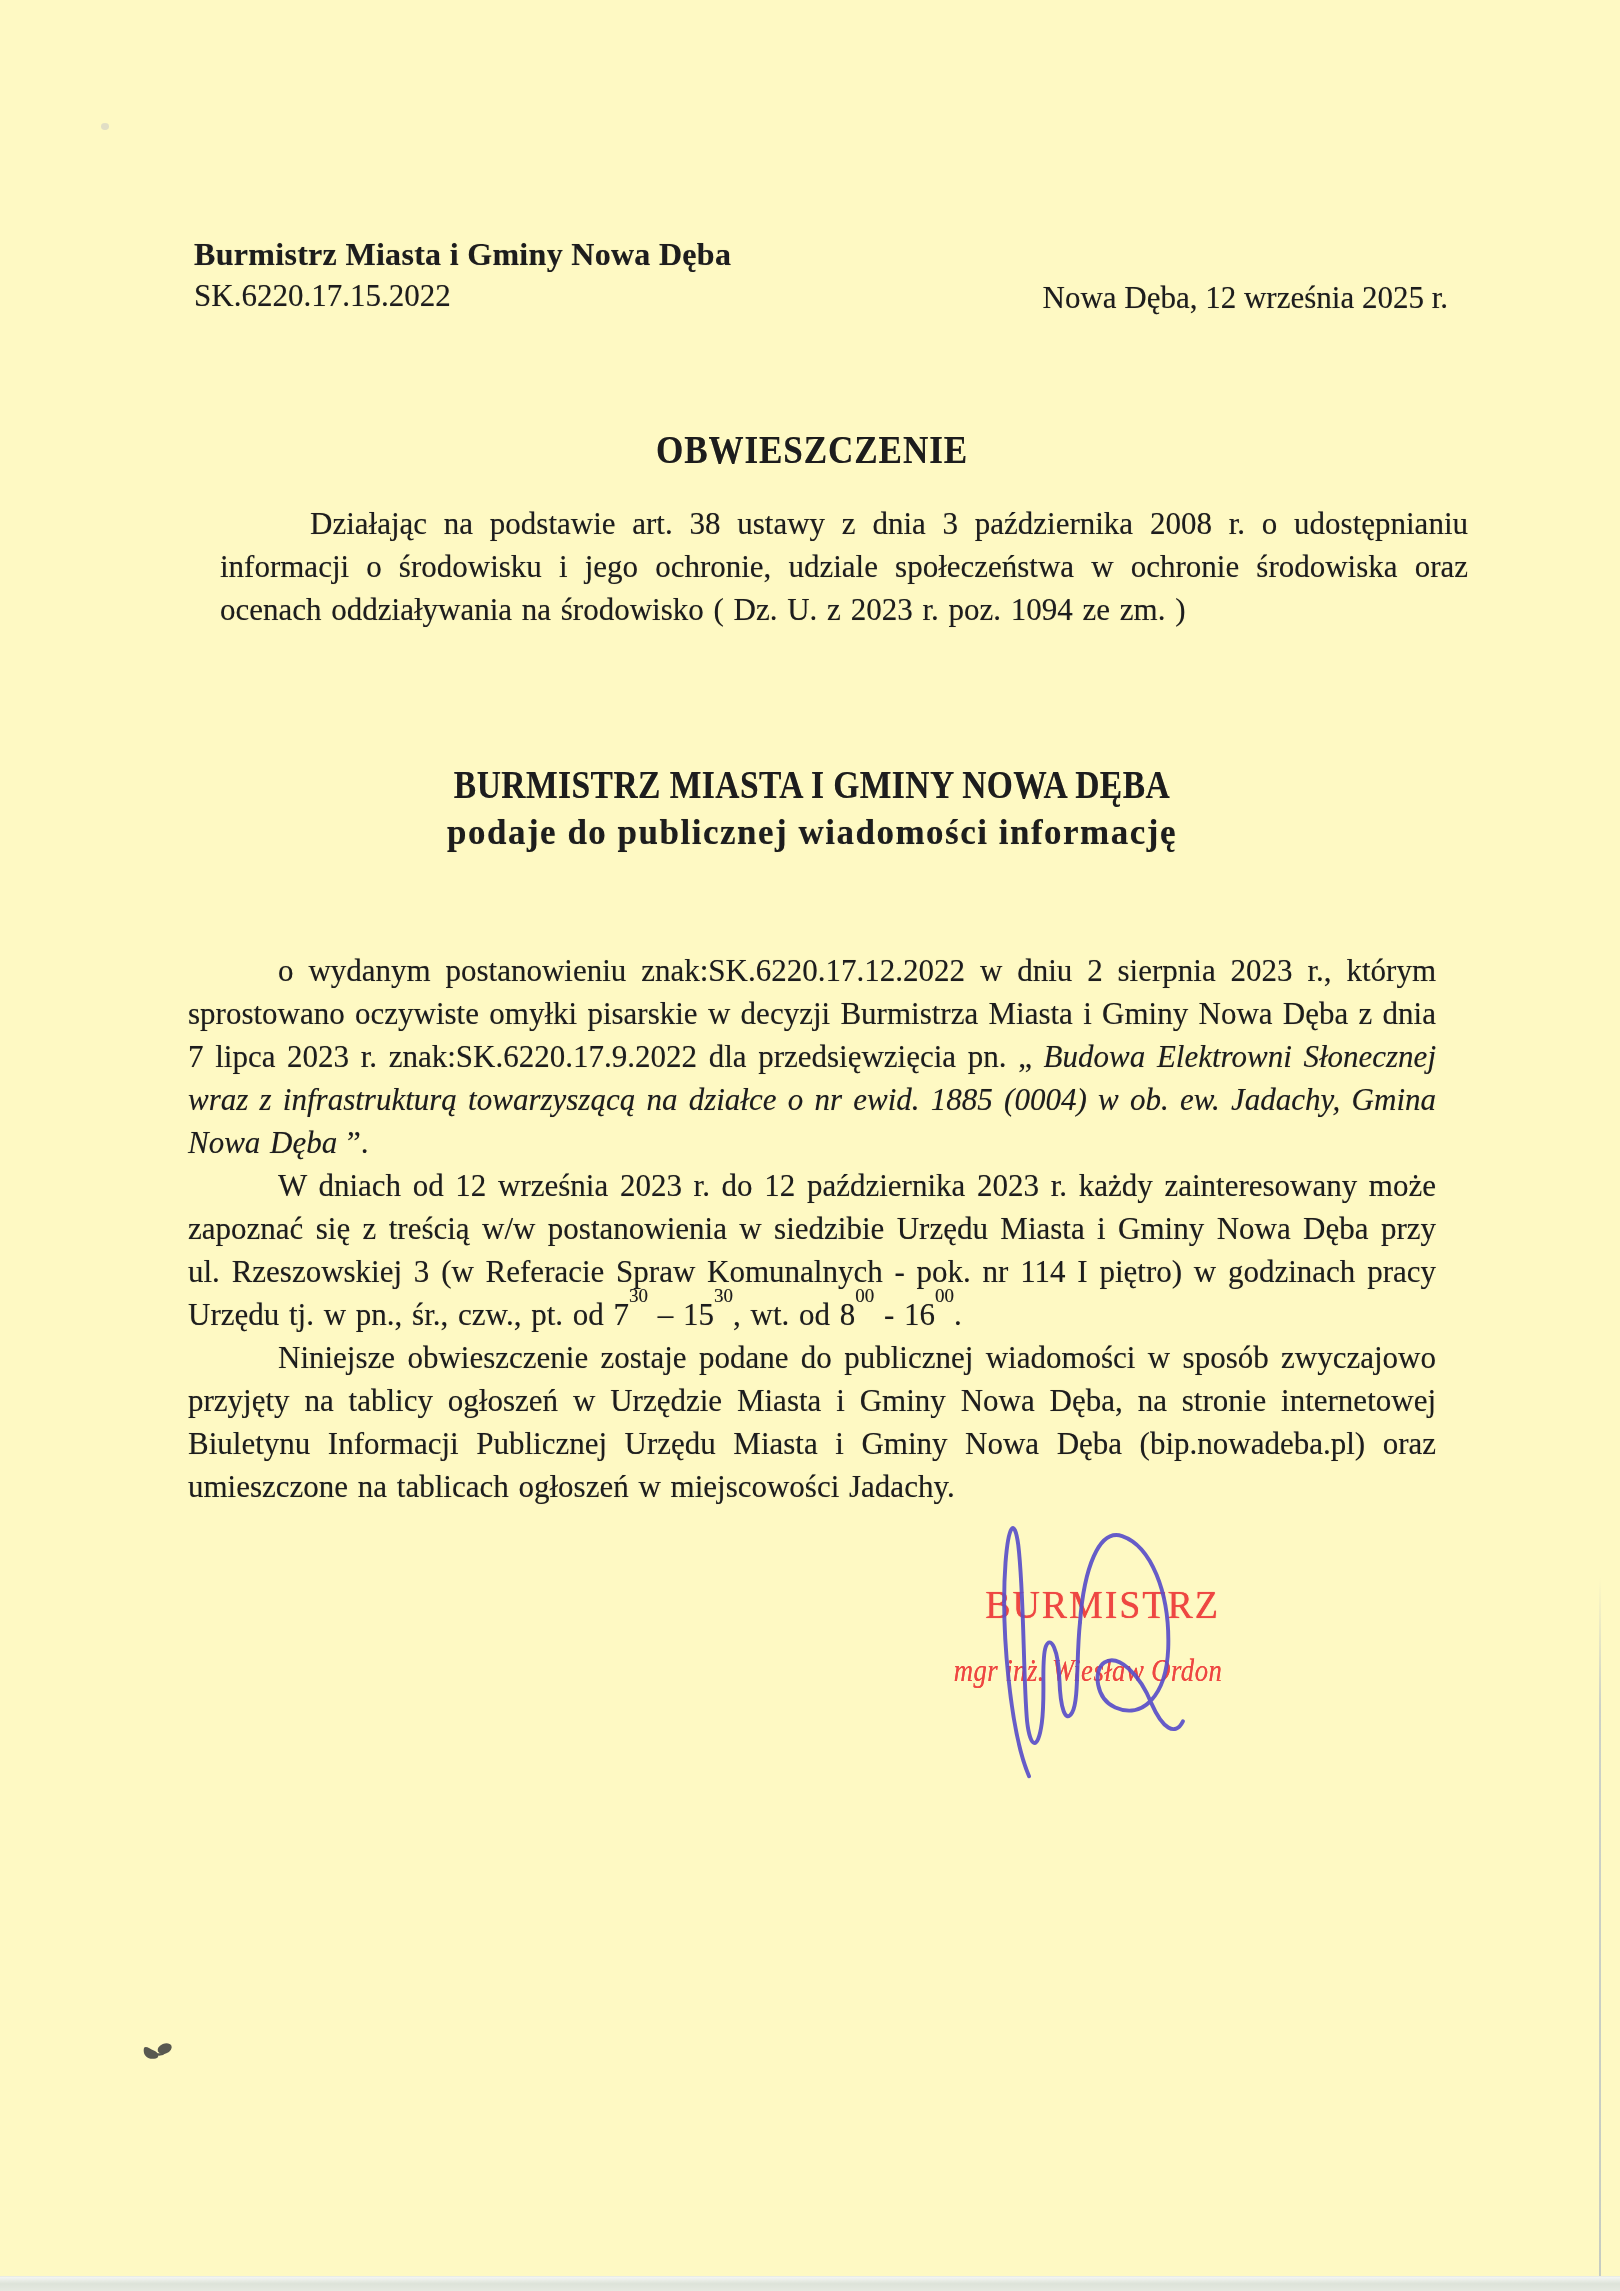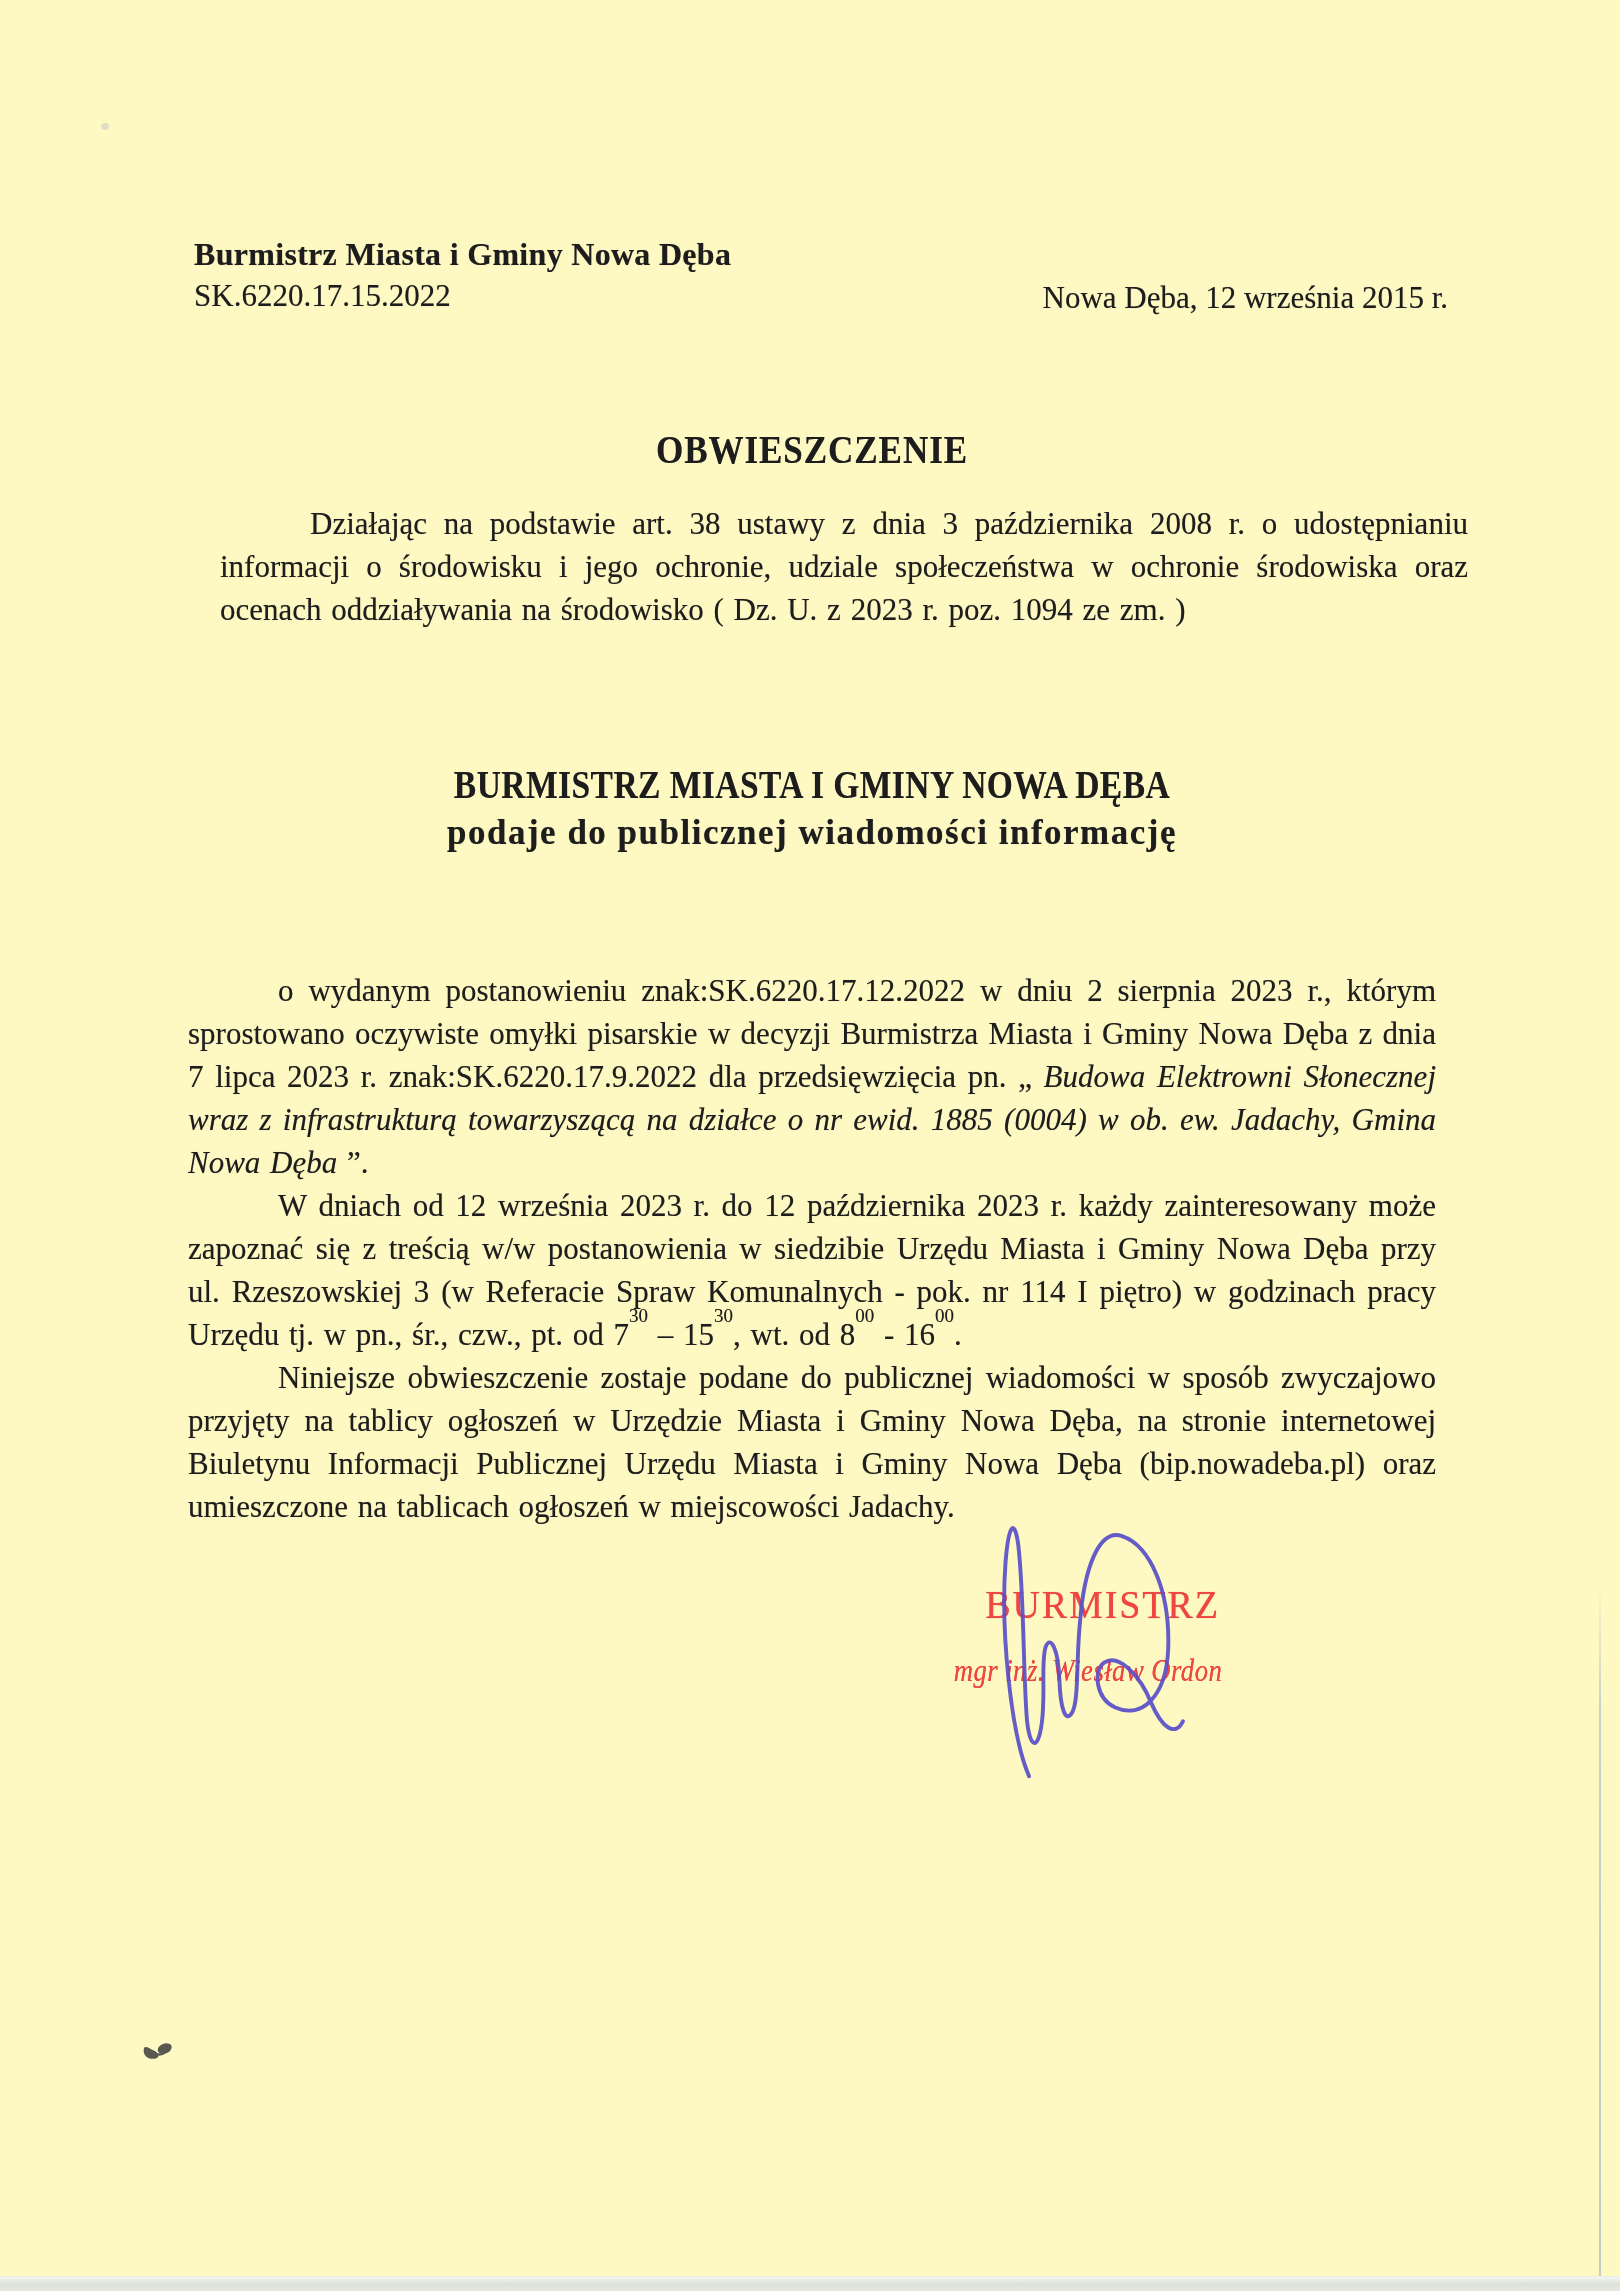--- a/index.html
+++ b/index.html
@@ -39,21 +39,21 @@
   .subject2{
     left:188px;top:812px;width:1248px;text-align:center;
     font-size:35px;font-weight:bold;letter-spacing:1.5px;
     transform:scaleY(1.05);transform-origin:center;
     white-space:nowrap;
   }
 
   .body-block{
     left:188px;top:949px;width:1248px;
     font-size:31px;line-height:43px;
-    text-align:justify;word-spacing:2px;margin-top:20px;
+    text-align:justify;word-spacing:2px;
   }
   .body-block p{margin:0;text-indent:90px;}
   .body-block .it{font-style:italic;}
   sup.hrs{font-size:19px;position:relative;top:-11.8px;line-height:0;}
 
   .stamp-title{
     left:936px;top:1581px;width:333px;text-align:center;
     font-size:40px;letter-spacing:2px;
     text-shadow:0 0 0.8px currentColor;
     transform:scaleX(0.95);transform-origin:center;
@@ -83,21 +83,21 @@
     border-top:1px solid #e9ece6;
   }
 </style>
 </head>
 <body>
 
 <div class="page">
 
   <div class="abs txt issuer">Burmistrz Miasta i Gminy Nowa Dęba</div>
   <div class="abs txt case-no">SK.6220.17.15.2022</div>
-  <div class="abs txt place-date">Nowa Dęba, 12 września 2015 r.</div>
+  <div class="abs txt place-date">Nowa Dęba, 12 września 2025 r.</div>
 
   <div class="abs txt doc-title">OBWIESZCZENIE</div>
 
   <div class="abs txt intro">Działając na podstawie art. 38 ustawy z dnia 3 października 2008 r. o udostępnianiu informacji o środowisku i jego ochronie, udziale społeczeństwa w ochronie środowiska oraz ocenach oddziaływania na środowisko ( Dz. U. z 2023 r. poz. 1094 ze zm. )</div>
 
   <div class="abs txt subject1">BURMISTRZ MIASTA I GMINY NOWA DĘBA</div>
   <div class="abs txt subject2">podaje do publicznej wiadomości informację</div>
 
   <div class="abs txt body-block">
     <p><span>o wydanym postanowieniu znak:SK.6220.17.12.2022 w dniu 2 sierpnia 2023 r., którym sprostowano oczywiste omyłki pisarskie w decyzji Burmistrza Miasta i Gminy Nowa Dęba z dnia 7 lipca 2023 r. znak:SK.6220.17.9.2022 dla przedsięwzięcia pn. „ </span><span class="it">Budowa Elektrowni Słonecznej wraz z infrastrukturą towarzyszącą na działce o nr ewid. 1885 (0004) w ob. ew. Jadachy, Gmina Nowa Dęba </span><span>”.</span></p>

